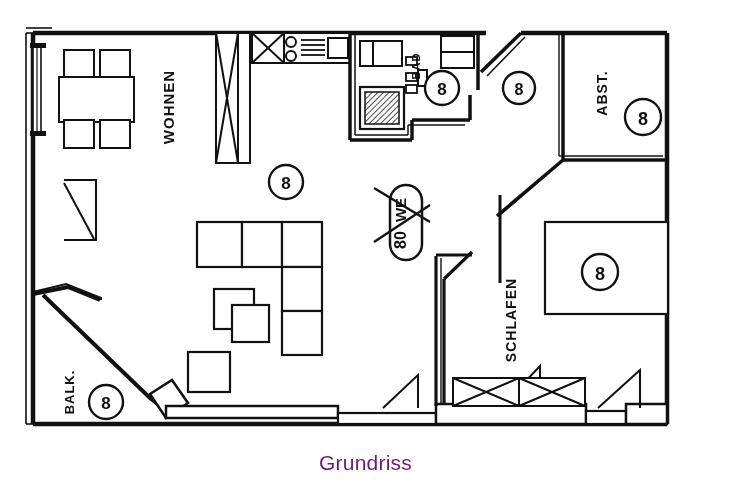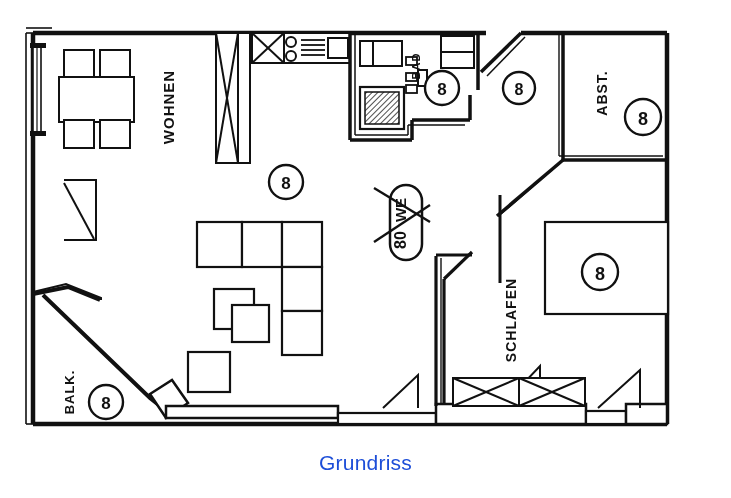--- a/index.html
+++ b/index.html
@@ -34,21 +34,21 @@
     height: 445px;
   }
   #caption {
     position: absolute;
     left: 0;
     top: 447px;
     width: 731px;
     text-align: center;
     font-family: "Liberation Sans", sans-serif;
     font-size: 21px;
-    color: #1d4ed8;
+    color: #701a75;
     letter-spacing: 0.2px;
     line-height: 32px;
   }
   .room-label {
     font-family: "Liberation Sans", sans-serif;
     font-weight: bold;
     fill: #111111;
     letter-spacing: 1px;
   }
   .unit-tag-text {

